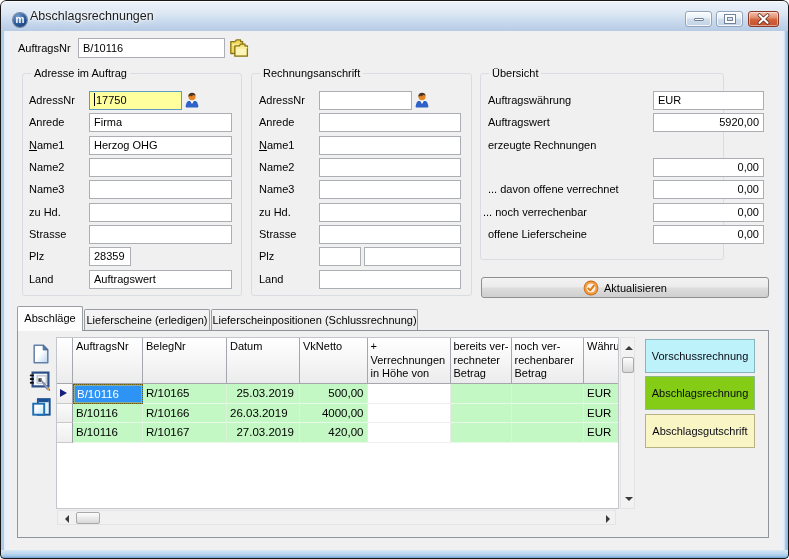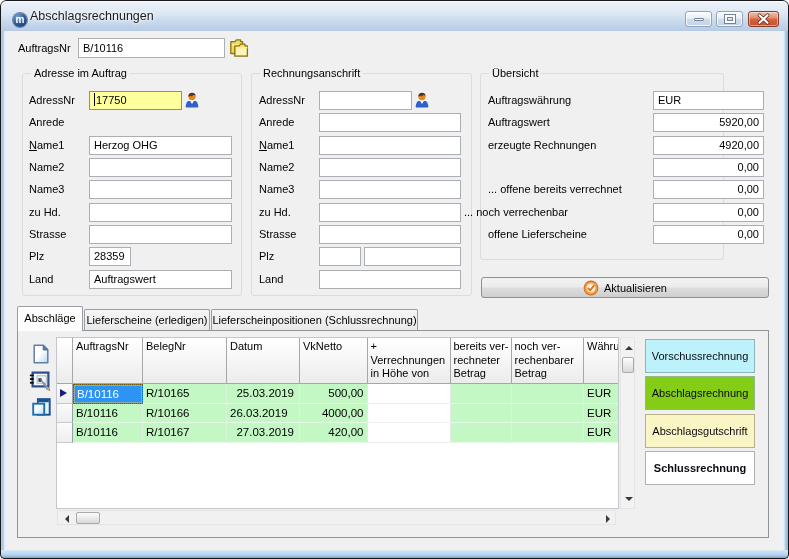--- a/index.html
+++ b/index.html
@@ -161,20 +161,21 @@
   </div>
   <div class="lbl" style="left:29px;top:91px">AdressNr</div>
   <div class="field yellow" style="left:89px;top:91px;width:93px"><span class="caret"></span><span>17750</span></div>
   <svg class="tool-btn" style="left:185px;top:92px;width:14px;height:16px" viewBox="0 0 14 16">
     <path d="M2 15.5 c-1.2 0 -1.6-0.8 -1.3-1.8 l1-3.2 c0.3-1 1.3-1.6 2.3-1.6 l6 0 c1 0 2 0.6 2.3 1.6 l1 3.2 c0.3 1 -0.1 1.8 -1.3 1.8 z" fill="#2e62c8"></path>
     <path d="M5.2 9 l3.6 0 -1.8 3 z" fill="#fff"></path>
     <circle cx="7" cy="4.6" r="3.6" fill="#e58327"></circle>
     <path d="M3.4 4.2 c0-2 1.6-3.4 3.6-3.4 2 0 3.4 1.2 3.6 2.8 l-2.4-0.6 -1.6 1.4 -1.4-0.8 -1.2 1.2 z" fill="#4a3526"></path>
   </svg>
   <div class="lbl" style="left:29px;top:113px">Anrede</div>
+  <div class="field" style="left:89px;top:113px;width:143px">Firma</div>
   <div class="lbl" style="left:29px;top:136px"><u>N</u>ame1</div>
   <div class="field" style="left:89px;top:136px;width:143px">Herzog OHG</div>
   <div class="lbl" style="left:29px;top:158px">Name2</div>
   <div class="field" style="left:89px;top:158px;width:143px"></div>
   <div class="lbl" style="left:29px;top:180px">Name3</div>
   <div class="field" style="left:89px;top:180px;width:143px"></div>
   <div class="lbl" style="left:29px;top:203px">zu Hd.</div>
   <div class="field" style="left:89px;top:203px;width:143px"></div>
   <div class="lbl" style="left:29px;top:225px">Strasse</div>
   <div class="field" style="left:89px;top:225px;width:143px"></div>
@@ -213,25 +214,24 @@
   <div class="field" style="left:319px;top:270px;width:142px"></div>
 
   <div class="groupbox" style="left:480px;top:73px;width:244px;height:187px">
     <div class="gb-title">Übersicht</div>
   </div>
   <div class="lbl" style="left:488px;top:91px">Auftragswährung</div>
   <div class="field" style="left:653px;top:91px;width:111px">EUR</div>
   <div class="lbl" style="left:488px;top:113px">Auftragswert</div>
   <div class="field num" style="left:653px;top:113px;width:111px">5920,00</div>
   <div class="lbl" style="left:488px;top:136px">erzeugte Rechnungen</div>
-  <div class="field num" style="left:653px;top:136px;width:111px">4920,00</div>
   <div class="field num" style="left:653px;top:158px;width:111px">0,00</div>
-  <div class="lbl" style="left:488px;top:180px">... offene bereits verrechnet</div>
+  <div class="lbl" style="left:488px;top:180px">... davon offene verrechnet</div>
   <div class="field num" style="left:653px;top:180px;width:111px">0,00</div>
-  <div class="lbl" style="left:464px;top:203px">... noch verrechenbar</div>
+  <div class="lbl" style="left:483px;top:203px">... noch verrechenbar</div>
   <div class="field num" style="left:653px;top:203px;width:111px">0,00</div>
   <div class="lbl" style="left:488px;top:225px">offene Lieferscheine</div>
   <div class="field num" style="left:653px;top:225px;width:111px">0,00</div>
 
   <button class="btn-refresh">
     <svg width="16" height="16" viewBox="0 0 16 16">
       <circle cx="8" cy="8" r="7.4" fill="#c96a15"></circle>
       <circle cx="8" cy="8" r="6.6" fill="#f09a44"></circle>
       <circle cx="8" cy="8" r="4.5" fill="#f9eedd"></circle>
       <path d="M5.3 8.4 L7.2 10.4 L10.9 5.7" fill="none" stroke="#dd7a18" stroke-width="1.9" stroke-linecap="round" stroke-linejoin="round"></path>
@@ -339,15 +339,14 @@
   </div>
   <div class="hscroll">
     <div class="arr-left"></div>
     <div class="thumb"></div>
     <div class="arr-right"></div>
   </div>
 
   <div class="action-btn" style="top:339px;background:#bdf2fa;border-color:#87b6bd">Vorschussrechnung</div>
   <div class="action-btn" style="top:376px;background:#84cc16;border-color:#8fb98d">Abschlagsrechnung</div>
   <div class="action-btn" style="top:414px;background:#f9f5c5;border-color:#b7b186">Abschlagsgutschrift</div>
-  <div class="action-btn bold" style="top:451px;background:#ffffff;border-color:#b0b0b0">Schlussrechnung</div>
 
 </div>
 
 </body></html>

